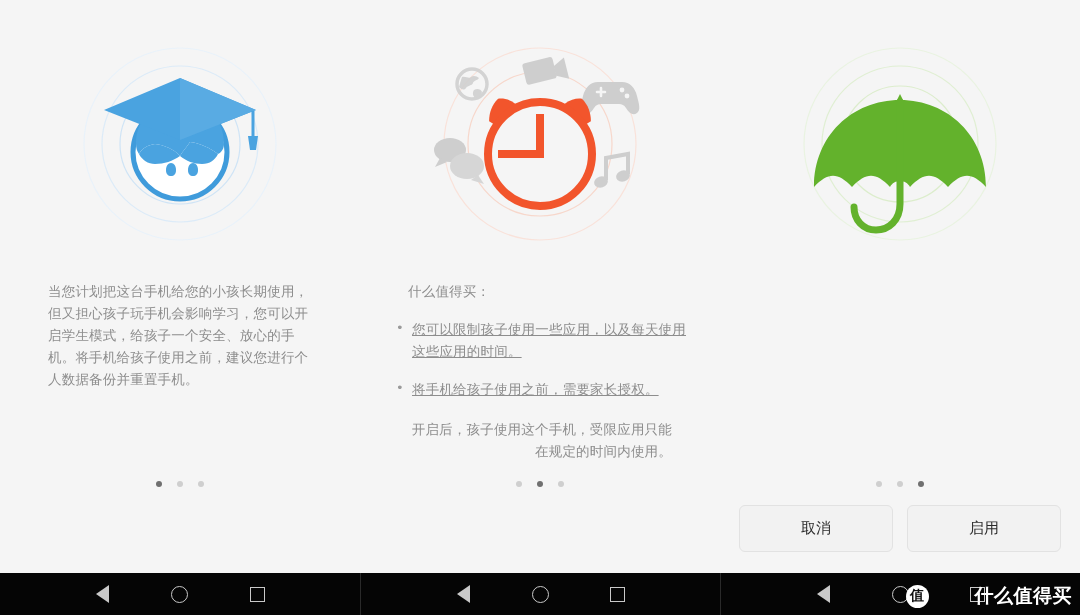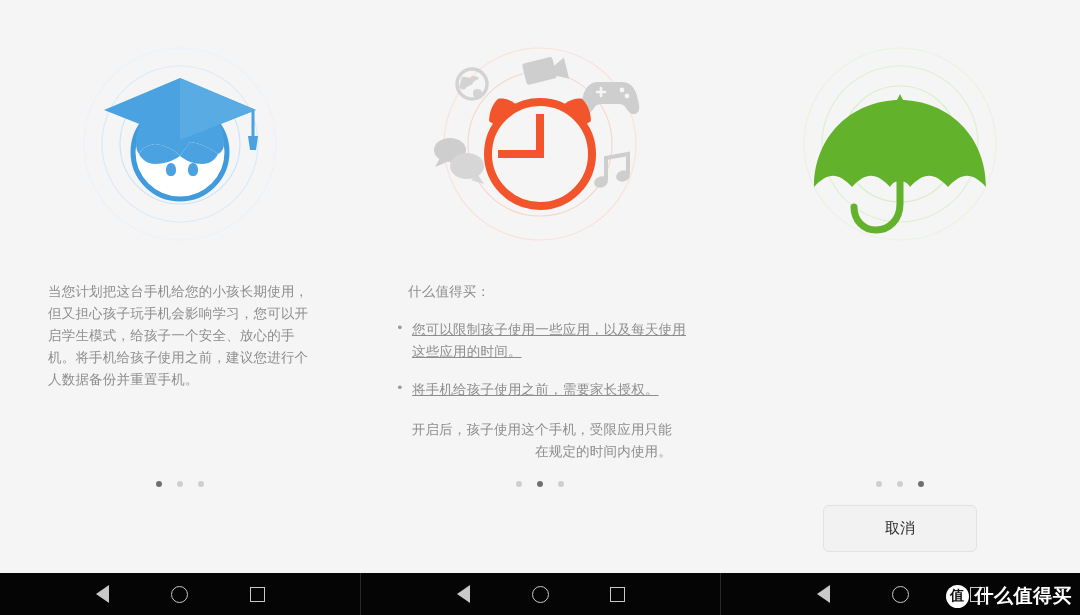--- a/index.html
+++ b/index.html
@@ -67,21 +67,21 @@
   .cir { width:17px; height:17px; border:1.6px solid #c9c9c9; border-radius:50%; }
   .sq  { width:15px; height:15px; border:1.6px solid #c9c9c9; }
 
   
   .watermark { position:absolute; right:8px; bottom:6px;
                display:flex; align-items:center; gap:6px; }
   .wm-logo { width:23px; height:23px; border-radius:50%; background:#fff;
              color:#111; font-size:14px; font-weight:bold;
              display:flex; align-items:center; justify-content:center;
              font-family:"DejaVu Sans","Liberation Sans",sans-serif; }
-  .wm-text { color:#fff; font-size:19px; font-weight:bold; letter-spacing:.5px; }
+  .wm-text { color:#fff; font-size:19px; font-weight:bold; letter-spacing:.5px;margin-left:40px; }
 
   .topstrip { position:absolute; left:0; top:0; width:1080px; height:3px; background:#f7f7f7; }
 </style>
 </head>
 <body>
 
 <div class="screen">
   <div class="topstrip"></div>
 
   <div class="panels">
@@ -210,20 +210,21 @@
           <path d="M120 58 V160 c0 16 -11 26 -24 26 c-13 0 -22 -10 -22 -23" fill="none" stroke="#63b22c" stroke-width="7" stroke-linecap="round"></path>
         </svg>
       </div>
       <div class="dots">
         <span class="dot"></span>
         <span class="dot"></span>
         <span class="dot active"></span>
       </div>
       <div class="actions">
         <div class="btn">取消</div>
+        <div class="btn">启用</div>
       </div>
     </div>
   </div>
 
   <div class="navbar">
     <div class="navseg">
       <span class="navbtn">
           <i class="tri"></i>
         </span>
       <span class="navbtn">

